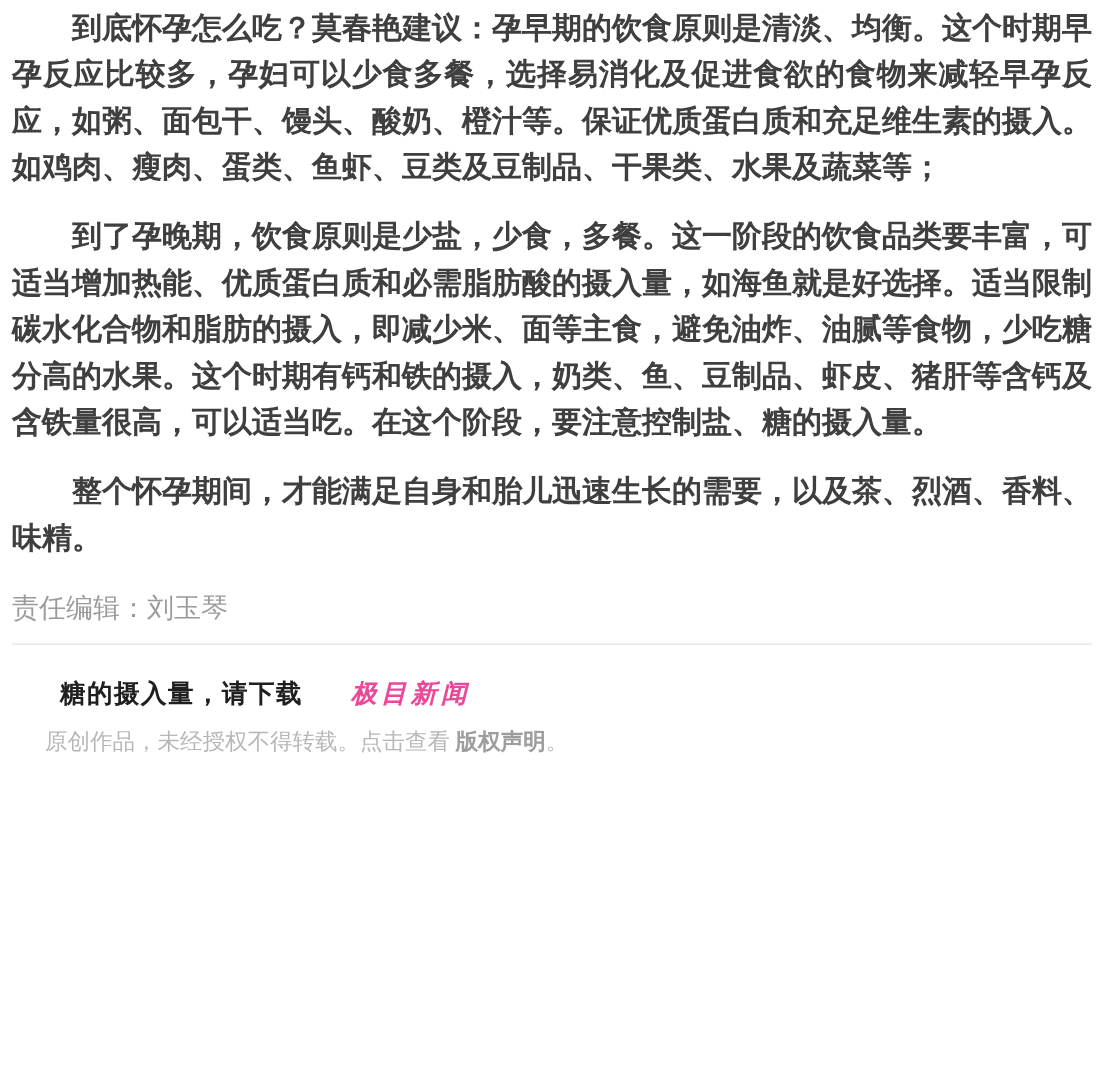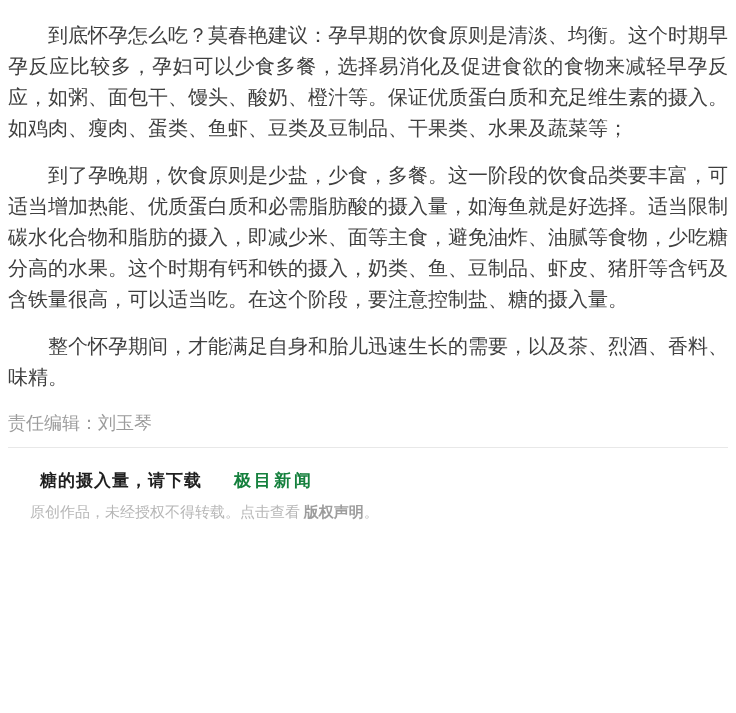--- a/index.html
+++ b/index.html
@@ -18,47 +18,49 @@
     box-sizing: border-box;
   }
   .article {
     padding: 4px 8px 0 8px;
     font-size: 20px;
     line-height: 31px;
     color: #3f3f3f;
     text-align: justify;
   }
   .article p {
-    margin: 16px 0 15px 0;
+    margin: 0 0 15px 0;
     text-indent: 2em;
+    font-weight: bold;
   }
   .editor {
     padding: 3px 8px 0 8px;
     font-size: 18px;
     color: #9b9b9b;
     font-family: "Liberation Sans", sans-serif;
   }
   .divider {
     border: none;
     border-top: 1px solid #e8e8e8;
     margin: 12px 8px 0 8px;
   }
   .promo {
     padding: 21px 8px 0 40px;
     font-size: 17px;
     font-weight: bold;
     color: #1f1f1f;
     letter-spacing: 1px;
   }
   .promo .app {
-    color: #15803d;
+    color: #ec4899;
     margin-left: 32px;
     letter-spacing: 3px;
     text-decoration: none;
     cursor: pointer;
+    font-style: italic;
   }
   .copyright {
     padding: 11px 8px 0 30px;
     font-size: 15px;
     color: #b7b7b7;
   }
   .copyright .copy-link {
     color: #9d9d9d;
     font-weight: bold;
     text-decoration: none;

